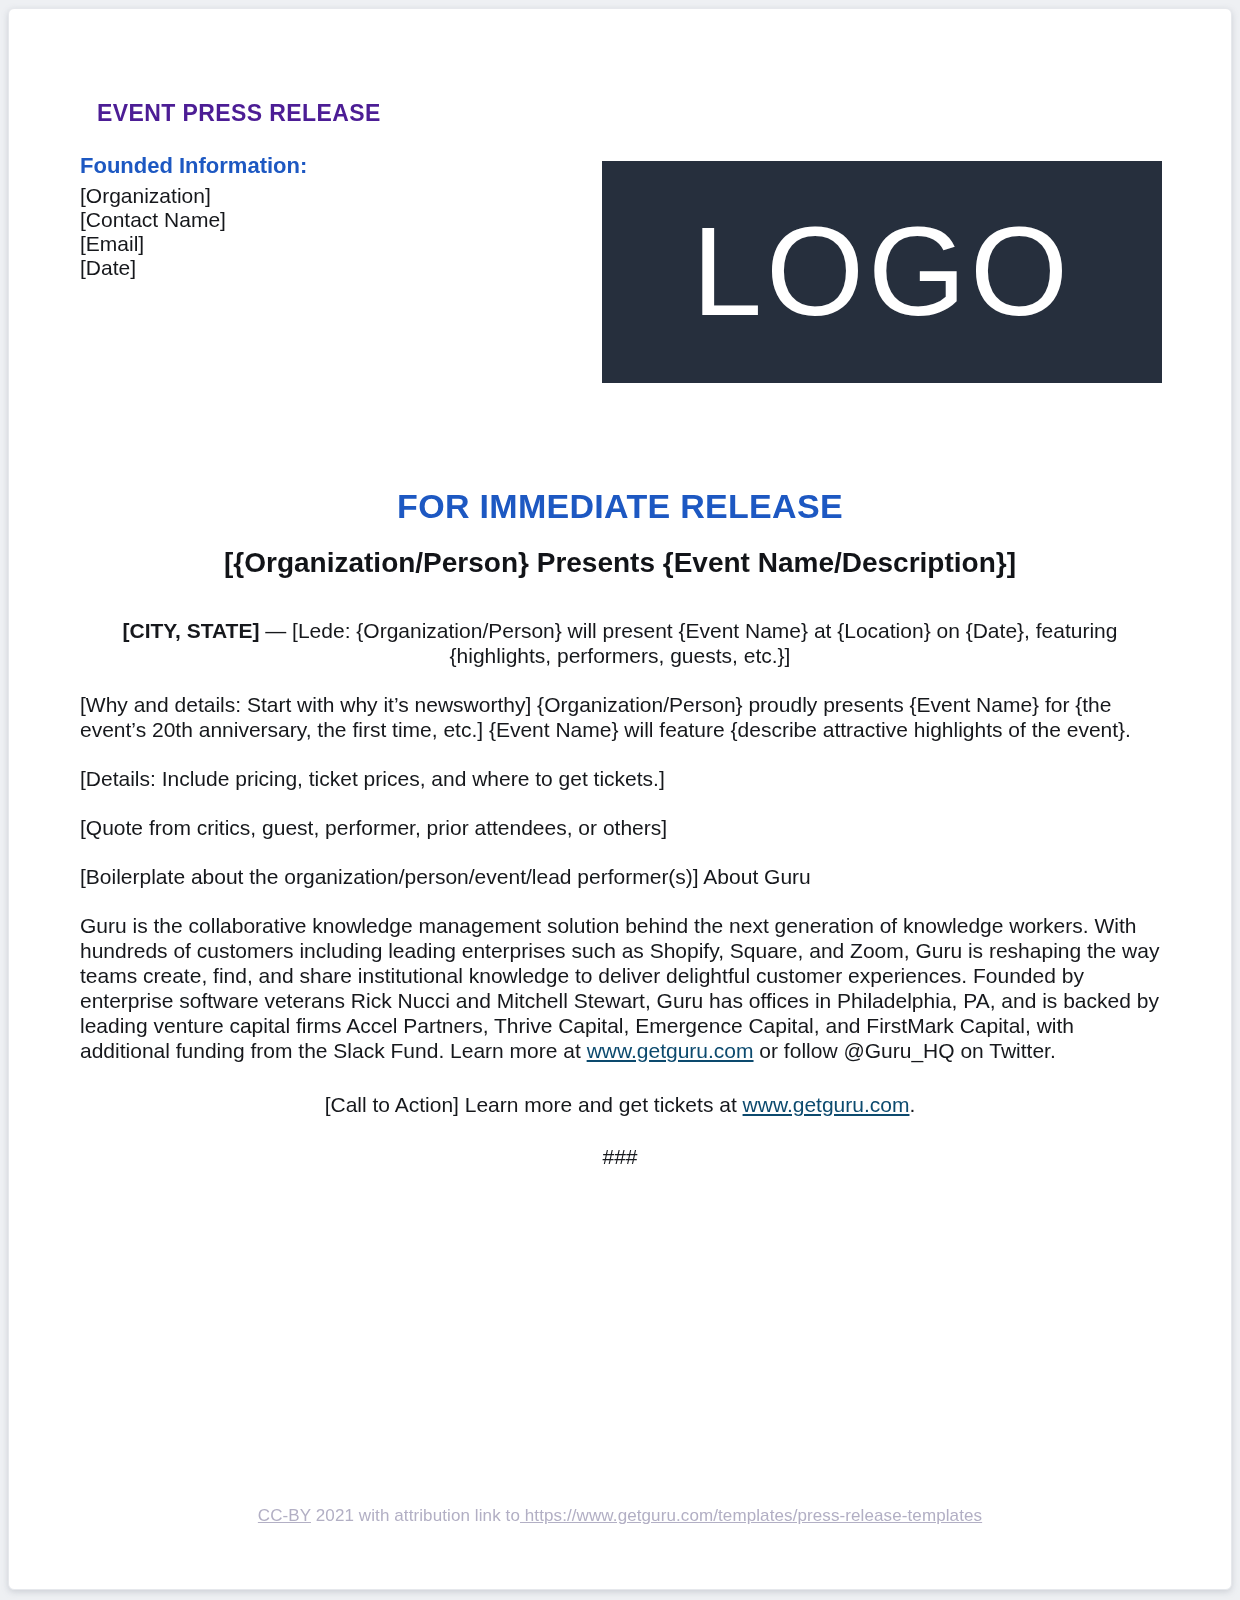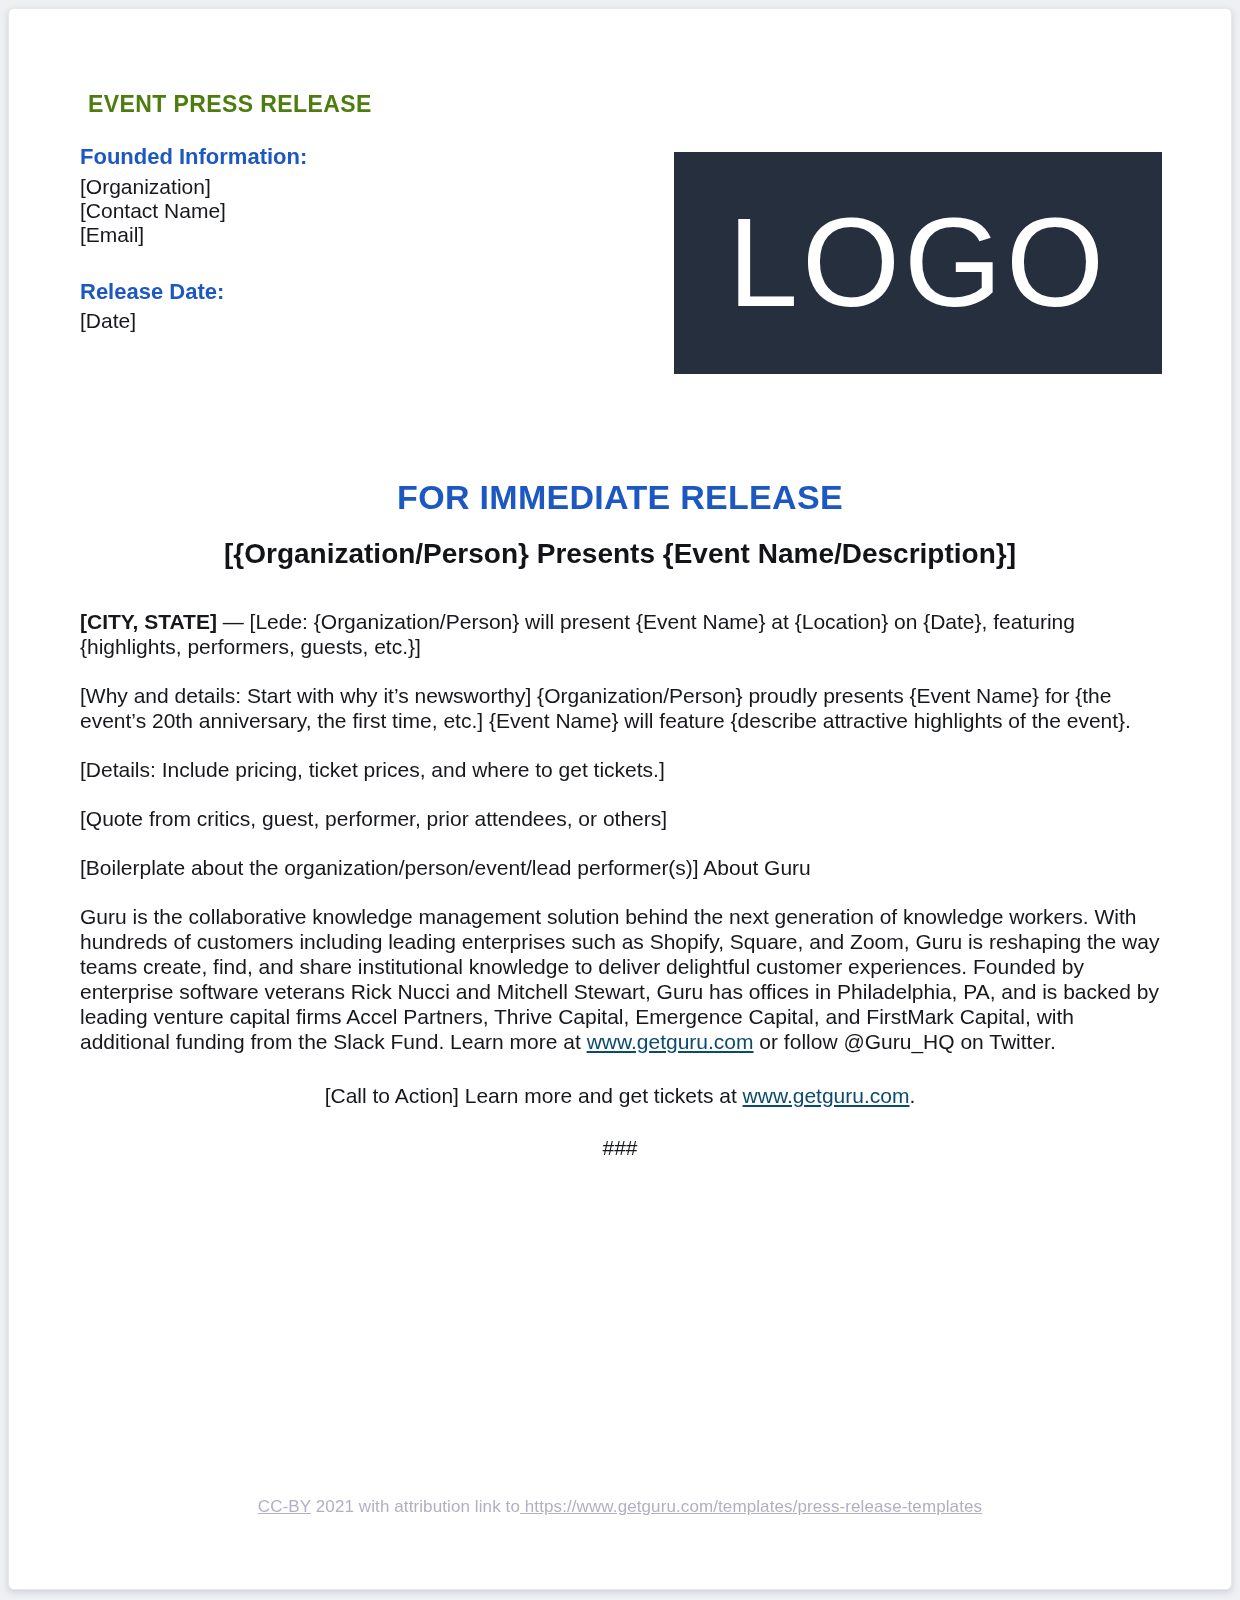--- a/index.html
+++ b/index.html
@@ -21,39 +21,39 @@
   }
   .content {
     position: relative;
     height: 100%;
     padding: 0 71px;
   }
 
   
   .header { position: relative; height: 357px; }
   .doc-label {
-    margin: 8px; padding-top: 74px;
+    margin: 17px; padding-top: 74px;
     font-size: 23px; font-weight: 700;
     letter-spacing: 0.4px;
-    color: #4d7c0f;
+    color: #4c1d95;
   }
   .contact-heading, .release-heading {
     margin: 0; font-size: 22px; font-weight: 700;
     color: #1d58c2;
     line-height: 26px;
   }
   .contact-heading { margin-top: 26px; margin-bottom: 5px; }
   .release-heading { margin-top: 32px; margin-bottom: 4px; }
   .plain-line {
     font-size: 21px; line-height: 24px;
     color: #16181c;
   }
   .logo-box {
     position: absolute; top: 135px; right: -2px;
-    width: 488px; height: 222px;
+    width: 560px; height: 222px;
     background: #262f3d;
     display: flex; align-items: center; justify-content: center;
   }
   .logo-text {
     color: #ffffff;
     font-size: 126px;
     font-weight: 200;
     letter-spacing: 4px;
     line-height: 1;
   }
@@ -71,21 +71,21 @@
     margin: 21px 0 0;
     font-size: 28px; font-weight: 700;
     color: #121418;
   }
   .body-copy { text-align: left; margin-top: 39px; }
   .para {
     margin: 24px 0 0;
     font-size: 21px; line-height: 25px;
     color: #16181c;
   }
-  .para.first { margin-top: 0; }
+  .para.first { margin-top: 0; text-align: center; }
   .para.center { text-align: center; }
   .cta { margin-top: 29px; }
   .end-mark { margin-top: 27px; }
   b.inline-bold { font-weight: 700; }
   a.body-link { color: #0c4a6e; text-decoration: underline; cursor: pointer; }
 
   
   .footer {
     position: absolute; left: 0; right: 0; bottom: 80px;
     text-align: center;
@@ -102,21 +102,20 @@
   <div class="content">
 
     <div class="header">
       <h1 class="doc-label">EVENT PRESS RELEASE</h1>
 
       <h2 class="contact-heading">Founded Information:</h2>
       <div class="plain-line">[Organization]</div>
       <div class="plain-line">[Contact Name]</div>
       <div class="plain-line">[Email]</div>
 
-      <h2 class="release-heading">Release Date:</h2>
       <div class="plain-line">[Date]</div>
 
       <div class="logo-box">
         <span class="logo-text">LOGO</span>
       </div>
     </div>
 
     <div class="main">
       <div class="release-title">FOR IMMEDIATE RELEASE</div>
       <div class="headline">[{Organization/Person} Presents {Event Name/Description}]</div>

